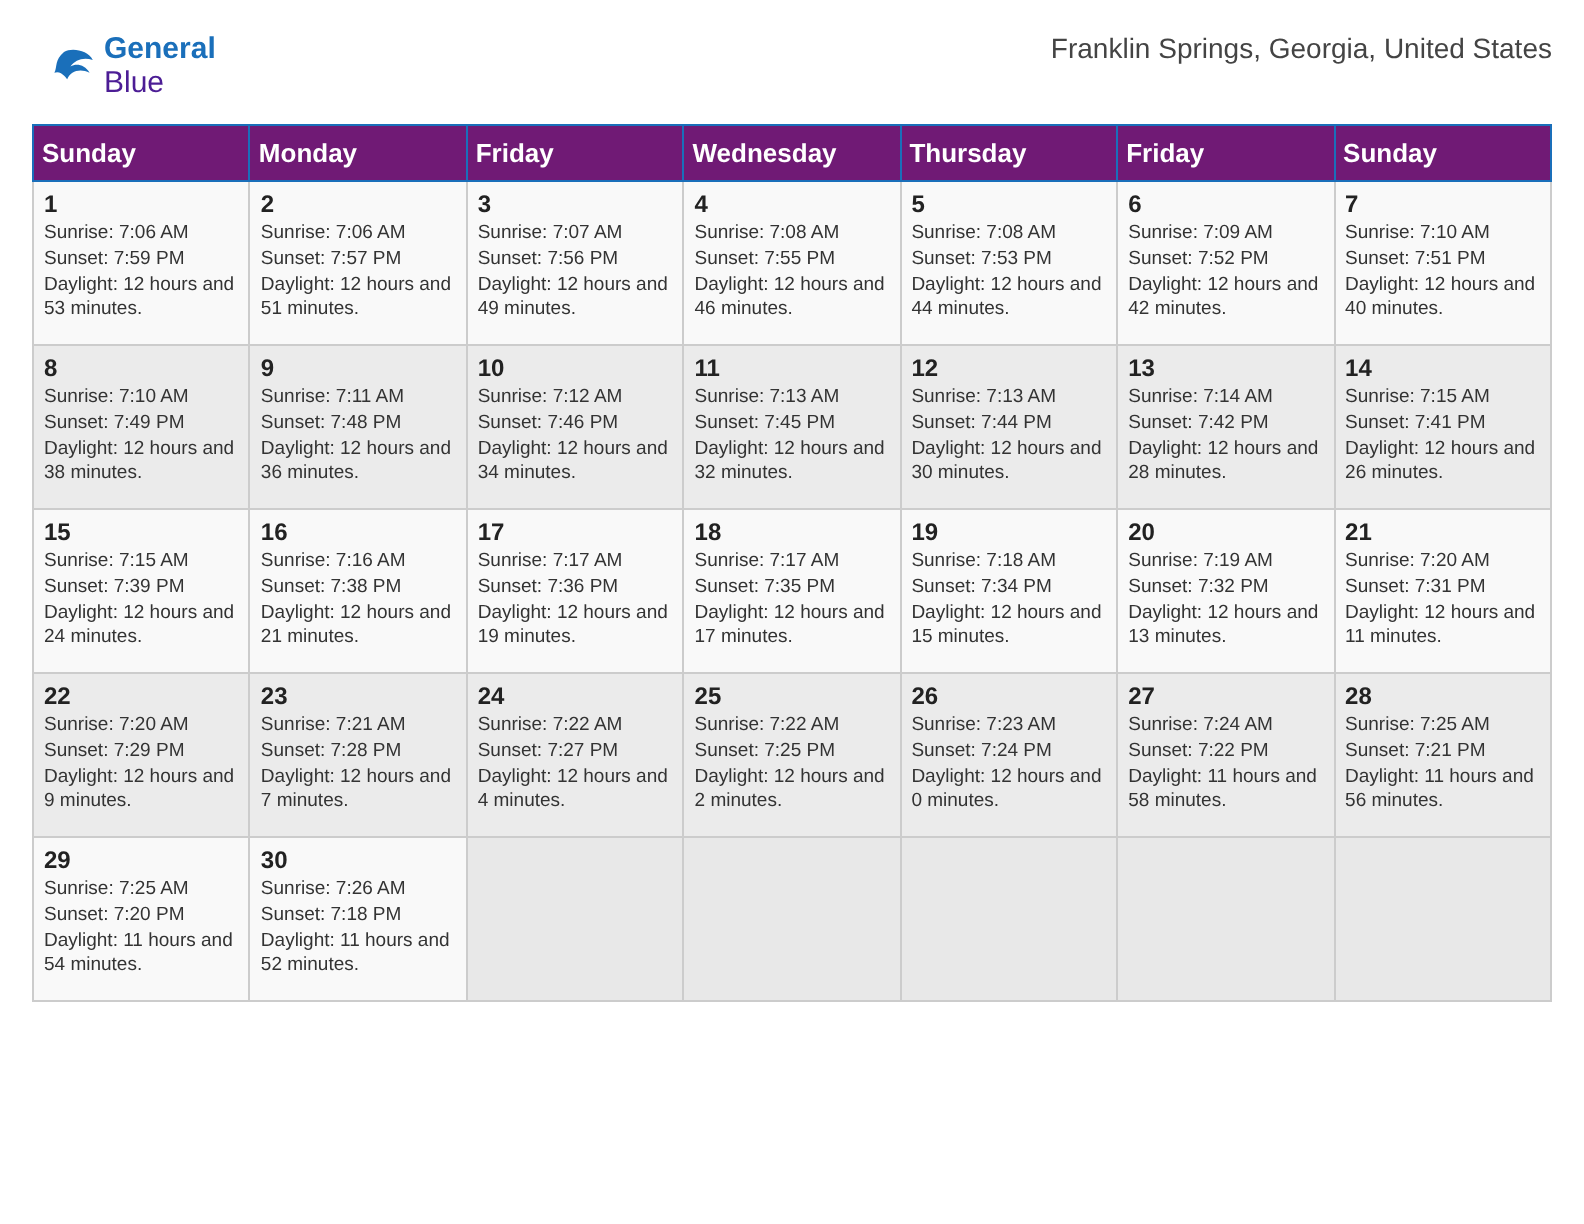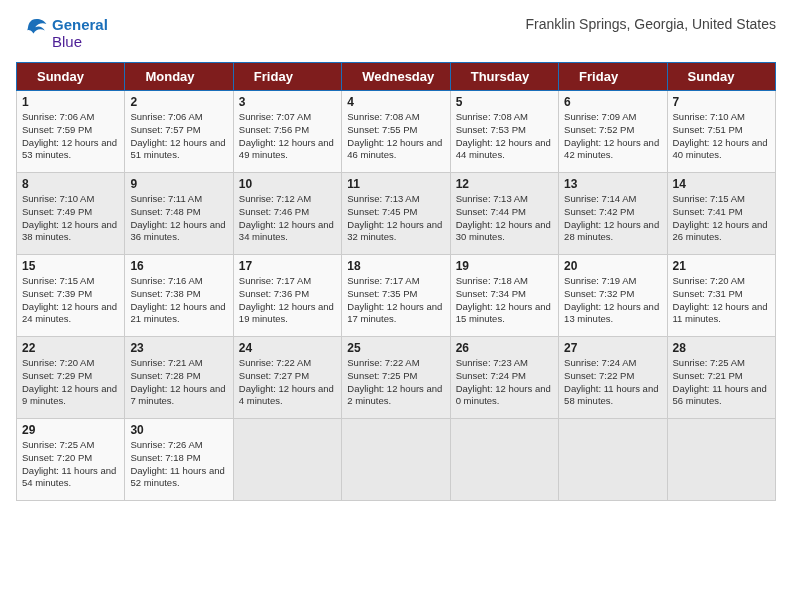--- a/index.html
+++ b/index.html
@@ -11,21 +11,21 @@
       padding: 16px;
     }
     .header {
       display: flex;
       justify-content: space-between;
       align-items: flex-start;
       margin-bottom: 12px;
     }
     .logo {
       display: flex;
-      align-items: flex-start;
+      align-items: flex-end;
       gap: 4px;
     }
     .logo-bird {
       width: 32px;
       height: 28px;
     }
     .title-area {
       text-align: right;
     }
     .month-title {
@@ -36,25 +36,25 @@
     .location {
       font-size: 14px;
       color: #444;
     }
     table {
       width: 100%;
       border-collapse: collapse;
       table-layout: fixed;
     }
     thead th {
-      background: #7f1d1d;
+      background: #701a75;
       color: #fff;
       font-size: 13px;
       font-weight: bold;
-      padding: 6px 20px;
+      padding: 6px 4px;
       text-align: left;
       border: 1px solid #1a6fba;
     }
     tbody td {
       border: 1px solid #ccc;
       vertical-align: top;
       padding: 4px 5px;
       font-size: 10px;
       color: #333;
       height: 82px;

